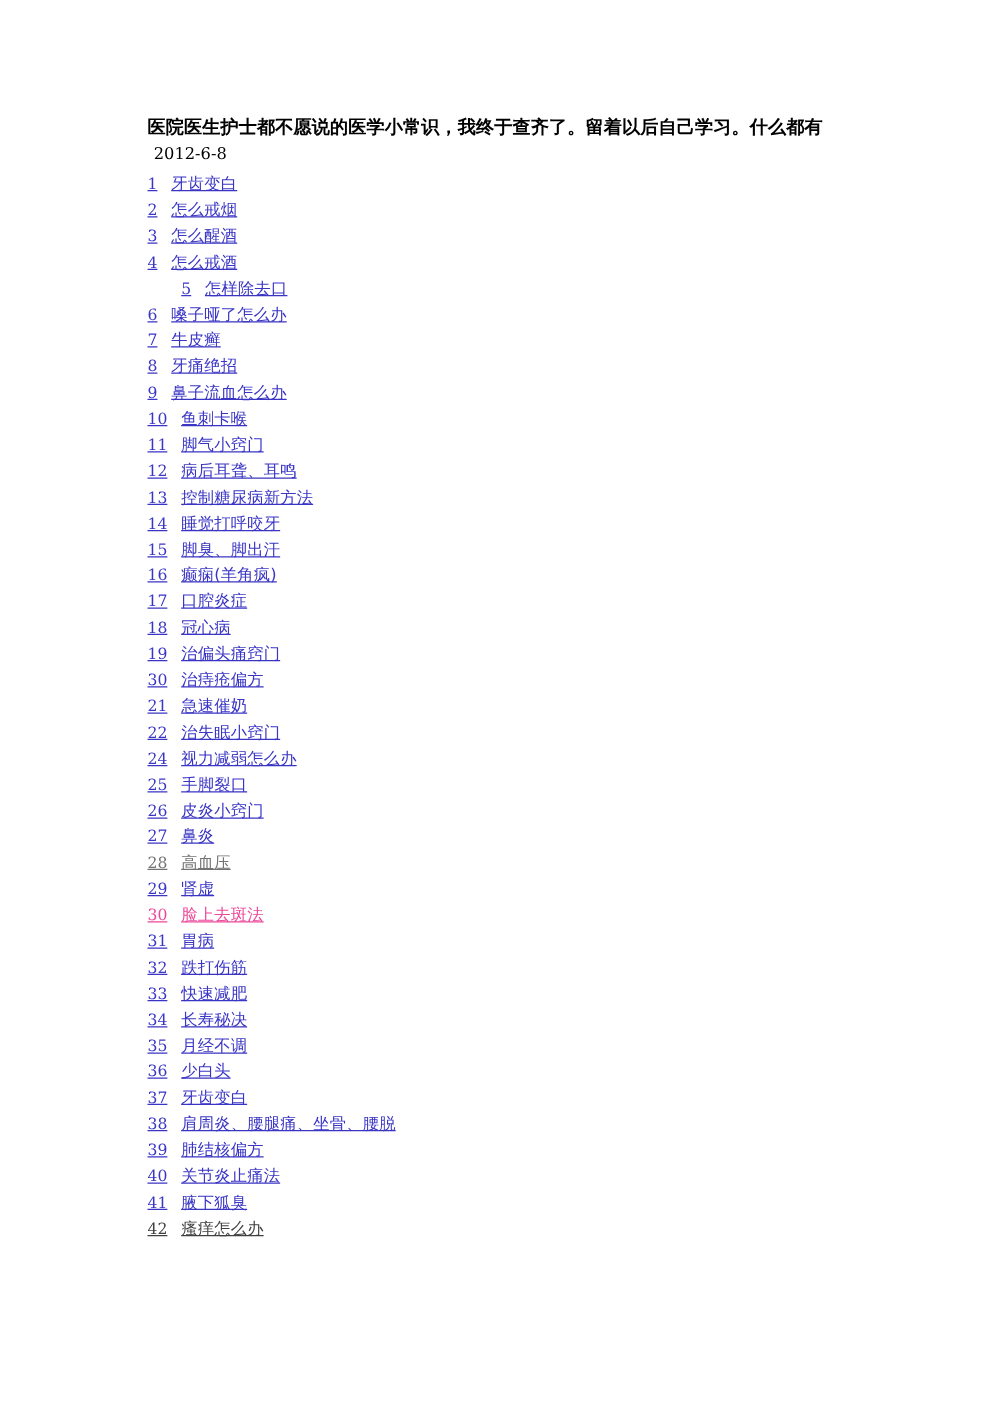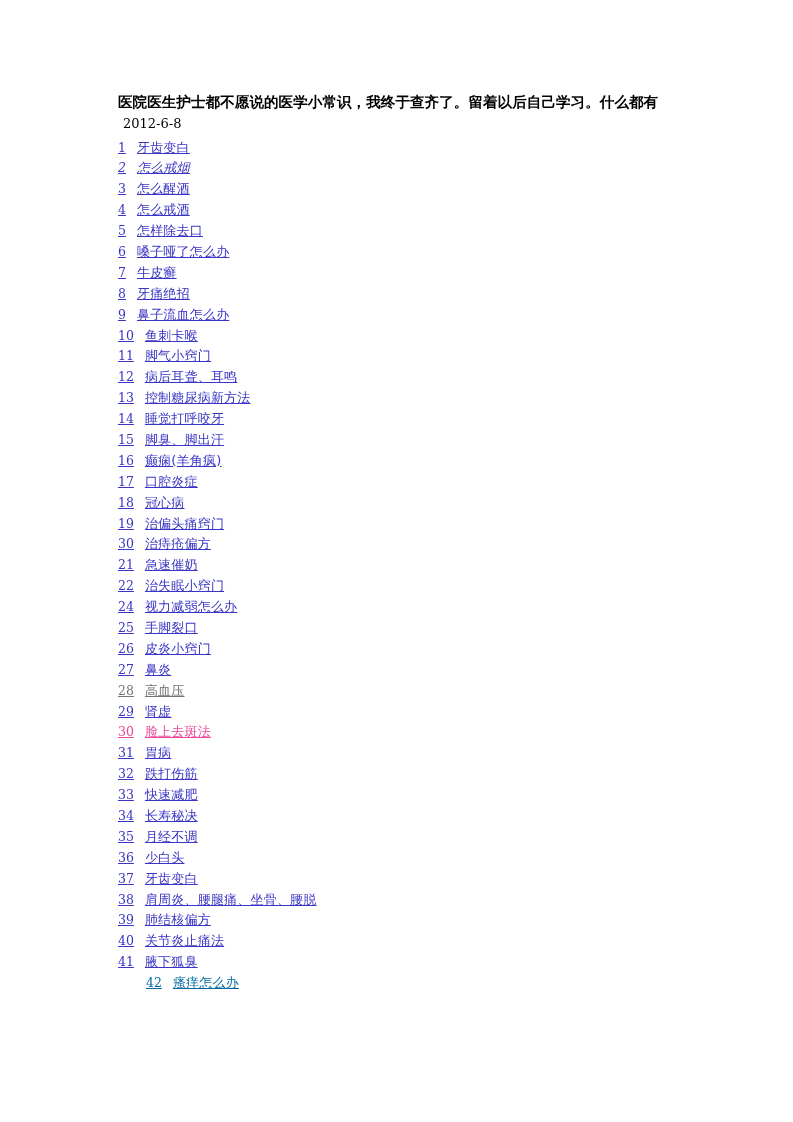--- a/index.html
+++ b/index.html
@@ -90,24 +90,24 @@
 <body style="background: rgb(255, 255, 255);">
 
 <div class="page">
   <div class="content">
 
     <h1 class="doc-title"><span>医院医生护士都不愿说的医学小常识，我终于查齐了。留着以后自己学习。什么都有</span><span class="doc-date">2012-6-8</span></h1>
 
     <ul class="link-list">
 
     <li><a class="toc-link" style="color: rgb(58, 53, 196);"><span class="toc-num">1</span><span class="toc-gap"></span><span class="toc-text">牙齿变白</span></a></li>
-        <li><a class="toc-link" style="color: rgb(58, 53, 196); font-style: italic;"><span class="toc-num">2</span><span class="toc-gap"></span><span class="toc-text">怎么戒烟</span></a></li>
+        <li><a class="toc-link" style="color: rgb(58, 53, 196);"><span class="toc-num">2</span><span class="toc-gap"></span><span class="toc-text">怎么戒烟</span></a></li>
         <li><a class="toc-link" style="color: rgb(58, 53, 196);"><span class="toc-num">3</span><span class="toc-gap"></span><span class="toc-text">怎么醒酒</span></a></li>
         <li><a class="toc-link" style="color: rgb(58, 53, 196);"><span class="toc-num">4</span><span class="toc-gap"></span><span class="toc-text">怎么戒酒</span></a></li>
-        <li><a class="toc-link" style="color: rgb(58, 53, 196);"><span class="toc-num">5</span><span class="toc-gap"></span><span class="toc-text">怎样除去口</span></a></li>
+        <li><a class="toc-link" style="color: rgb(58, 53, 196); margin-left: 27px;"><span class="toc-num">5</span><span class="toc-gap"></span><span class="toc-text">怎样除去口</span></a></li>
         <li><a class="toc-link" style="color: rgb(58, 53, 196);"><span class="toc-num">6</span><span class="toc-gap"></span><span class="toc-text">嗓子哑了怎么办</span></a></li>
         <li><a class="toc-link" style="color: rgb(58, 53, 196);"><span class="toc-num">7</span><span class="toc-gap"></span><span class="toc-text">牛皮癣</span></a></li>
         <li><a class="toc-link" style="color: rgb(58, 53, 196);"><span class="toc-num">8</span><span class="toc-gap"></span><span class="toc-text">牙痛绝招</span></a></li>
         <li><a class="toc-link" style="color: rgb(58, 53, 196);"><span class="toc-num">9</span><span class="toc-gap"></span><span class="toc-text">鼻子流血怎么办</span></a></li>
         <li><a class="toc-link" style="color: rgb(58, 53, 196);"><span class="toc-num">10</span><span class="toc-gap"></span><span class="toc-text">鱼刺卡喉</span></a></li>
         <li><a class="toc-link" style="color: rgb(58, 53, 196);"><span class="toc-num">11</span><span class="toc-gap"></span><span class="toc-text">脚气小窍门</span></a></li>
         <li><a class="toc-link" style="color: rgb(58, 53, 196);"><span class="toc-num">12</span><span class="toc-gap"></span><span class="toc-text">病后耳聋、耳鸣</span></a></li>
         <li><a class="toc-link" style="color: rgb(58, 53, 196);"><span class="toc-num">13</span><span class="toc-gap"></span><span class="toc-text">控制糖尿病新方法</span></a></li>
         <li><a class="toc-link" style="color: rgb(58, 53, 196);"><span class="toc-num">14</span><span class="toc-gap"></span><span class="toc-text">睡觉打呼咬牙</span></a></li>
         <li><a class="toc-link" style="color: rgb(58, 53, 196);"><span class="toc-num">15</span><span class="toc-gap"></span><span class="toc-text">脚臭、脚出汗</span></a></li>
@@ -129,17 +129,17 @@
         <li><a class="toc-link" style="color: rgb(58, 53, 196);"><span class="toc-num">32</span><span class="toc-gap"></span><span class="toc-text">跌打伤筋</span></a></li>
         <li><a class="toc-link" style="color: rgb(58, 53, 196);"><span class="toc-num">33</span><span class="toc-gap"></span><span class="toc-text">快速减肥</span></a></li>
         <li><a class="toc-link" style="color: rgb(58, 53, 196);"><span class="toc-num">34</span><span class="toc-gap"></span><span class="toc-text">长寿秘决</span></a></li>
         <li><a class="toc-link" style="color: rgb(58, 53, 196);"><span class="toc-num">35</span><span class="toc-gap"></span><span class="toc-text">月经不调</span></a></li>
         <li><a class="toc-link" style="color: rgb(58, 53, 196);"><span class="toc-num">36</span><span class="toc-gap"></span><span class="toc-text">少白头</span></a></li>
         <li><a class="toc-link" style="color: rgb(58, 53, 196);"><span class="toc-num">37</span><span class="toc-gap"></span><span class="toc-text">牙齿变白</span></a></li>
         <li><a class="toc-link" style="color: rgb(58, 53, 196);"><span class="toc-num">38</span><span class="toc-gap"></span><span class="toc-text">肩周炎、腰腿痛、坐骨、腰脱</span></a></li>
         <li><a class="toc-link" style="color: rgb(58, 53, 196);"><span class="toc-num">39</span><span class="toc-gap"></span><span class="toc-text">肺结核偏方</span></a></li>
         <li><a class="toc-link" style="color: rgb(58, 53, 196);"><span class="toc-num">40</span><span class="toc-gap"></span><span class="toc-text">关节炎止痛法</span></a></li>
         <li><a class="toc-link" style="color: rgb(58, 53, 196);"><span class="toc-num">41</span><span class="toc-gap"></span><span class="toc-text">腋下狐臭</span></a></li>
-        <li><a class="toc-link" style="color: #0369a1; margin-left: 28px;"><span class="toc-num">42</span><span class="toc-gap"></span><span class="toc-text">瘙痒怎么办</span></a></li>
+        <li><a class="toc-link" style="color: #404040;"><span class="toc-num">42</span><span class="toc-gap"></span><span class="toc-text">瘙痒怎么办</span></a></li>
       </ul>
 
   </div>
 </div>
 
 </body></html>

